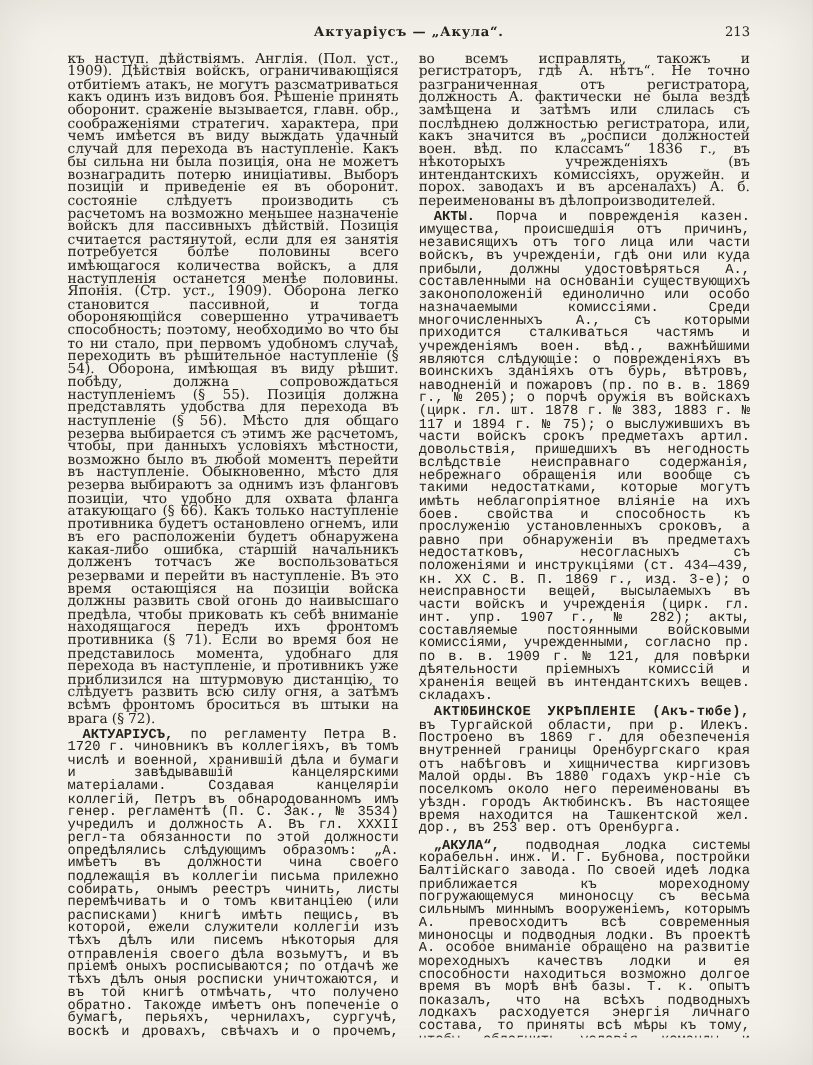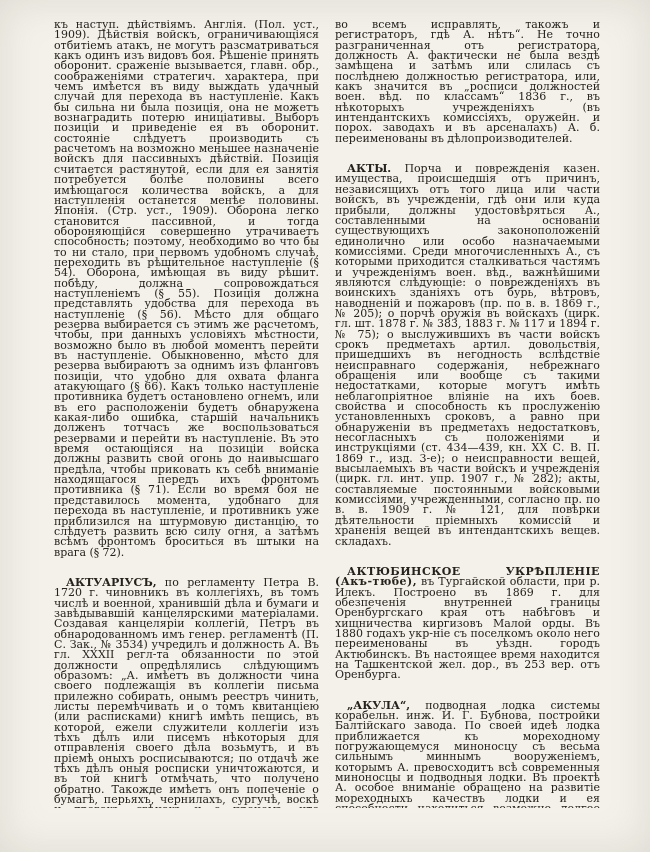--- a/index.html
+++ b/index.html
@@ -45,30 +45,35 @@
   }
   .para {
     margin: 0;
     font-size: 11px;
     line-height: 10.35px;
     text-align: justify;
     word-spacing: -0.2px;
   }
   .para.article {
     text-indent: 12px;
-    margin-top: 20px;
+    margin-top: 3px;
+    font-family: Liberation Mono, monospace;
   }
   .entry { font-weight: bold; }
   .entry.sp { letter-spacing: 0.5px; }
 </style>
 </head>
 <body>
 
 <div class="page">
 
+  <header class="page-header">
+    <span class="running-title">Актуаріусъ — „Акула“.</span>
+    <span class="page-number">213</span>
+  </header>
 
   <main class="columns">
 
     <section class="col">
       <p class="para continuation"><span>къ наступ. дѣйствіямъ. Англія. (Пол. уст., 1909). Дѣйствія войскъ, ограничивающіяся отбитіемъ атакъ, не могутъ разсматриваться какъ одинъ изъ видовъ боя. Рѣшеніе принять оборонит. сраженіе вызывается, главн. обр., соображеніями стратегич. характера, при чемъ имѣется въ виду выждать удачный случай для перехода въ наступленіе. Какъ бы сильна ни была позиція, она не можетъ вознаградить потерю иниціативы. Выборъ позиціи и приведеніе ея въ оборонит. состояніе слѣдуетъ производить съ расчетомъ на возможно меньшее назначеніе войскъ для пассивныхъ дѣйствій. Позиція считается растянутой, если для ея занятія потребуется болѣе половины всего имѣющагося количества войскъ, а для наступленія останется менѣе половины. Японія. (Стр. уст., 1909). Оборона легко становится пассивной, и тогда обороняющійся совершенно утрачиваетъ способность; поэтому, необходимо во что бы то ни стало, при первомъ удобномъ случаѣ, переходить въ рѣшительное наступленіе (§ 54). Оборона, имѣющая въ виду рѣшит. побѣду, должна сопровождаться наступленіемъ (§ 55). Позиція должна представлять удобства для перехода въ наступленіе (§ 56). Мѣсто для общаго резерва выбирается съ этимъ же расчетомъ, чтобы, при данныхъ условіяхъ мѣстности, возможно было въ любой моментъ перейти въ наступленіе. Обыкновенно, мѣсто для резерва выбираютъ за однимъ изъ фланговъ позиціи, что удобно для охвата фланга атакующаго (§ 66). Какъ только наступленіе противника будетъ остановлено огнемъ, или въ его расположеніи будетъ обнаружена какая-либо ошибка, старшій начальникъ долженъ тотчасъ же воспользоваться резервами и перейти въ наступленіе. Въ это время остающіяся на позиціи войска должны развить свой огонь до наивысшаго предѣла, чтобы приковать къ себѣ вниманіе находящагося передъ ихъ фронтомъ противника (§ 71). Если во время боя не представилось момента, удобнаго для перехода въ наступленіе, и противникъ уже приблизился на штурмовую дистанцію, то слѣдуетъ развить всю силу огня, а затѣмъ всѣмъ фронтомъ броситься въ штыки на врага (§ 72).</span></p>
       <p class="para article"><b class="entry">АКТУАРІУСЪ,</b> <span>по регламенту Петра В. 1720 г. чиновникъ въ коллегіяхъ, въ томъ числѣ и военной, хранившій дѣла и бумаги и завѣдывавшій канцелярскими матеріалами. Создавая канцеляріи коллегій, Петръ въ обнародованномъ имъ генер. регламентѣ (П. С. Зак., № 3534) учредилъ и должность А. Въ гл. XXXII регл-та обязанности по этой должности опредѣлялись слѣдующимъ образомъ: „А. имѣетъ въ должности чина своего подлежащія въ коллегіи письма прилежно собирать, онымъ реестръ чинить, листы перемѣчивать и о томъ квитанціею (или расписками) книгѣ имѣть пещись, въ которой, ежели служители коллегіи изъ тѣхъ дѣлъ или писемъ нѣкоторыя для отправленія своего дѣла возьмутъ, и въ пріемѣ оныхъ росписываются; по отдачѣ же тѣхъ дѣлъ оныя росписки уничтожаются, и въ той книгѣ отмѣчать, что получено обратно. Такожде имѣетъ онъ попеченіе о бумагѣ, перьяхъ, чернилахъ, сургучѣ, воскѣ и дровахъ, свѣчахъ и о прочемъ, что надлежитъ и, сверхъ того, въ которыхъ канцеляріяхъ регистратора не обрѣтается, надлежитъ А. его дѣла</span></p>
     </section>
 
     <section class="col">
       <p class="para continuation"><span>во всемъ исправлять, такожъ и регистраторъ, гдѣ А. нѣтъ“. Не точно разграниченная отъ регистратора, должность А. фактически не была вездѣ замѣщена и затѣмъ или слилась съ послѣднею должностью регистратора, или, какъ значится въ „росписи должностей воен. вѣд. по классамъ“ 1836 г., въ нѣкоторыхъ учрежденіяхъ (въ интендантскихъ комиссіяхъ, оружейн. и порох. заводахъ и въ арсеналахъ) А. б. переименованы въ дѣлопроизводителей.</span></p>

